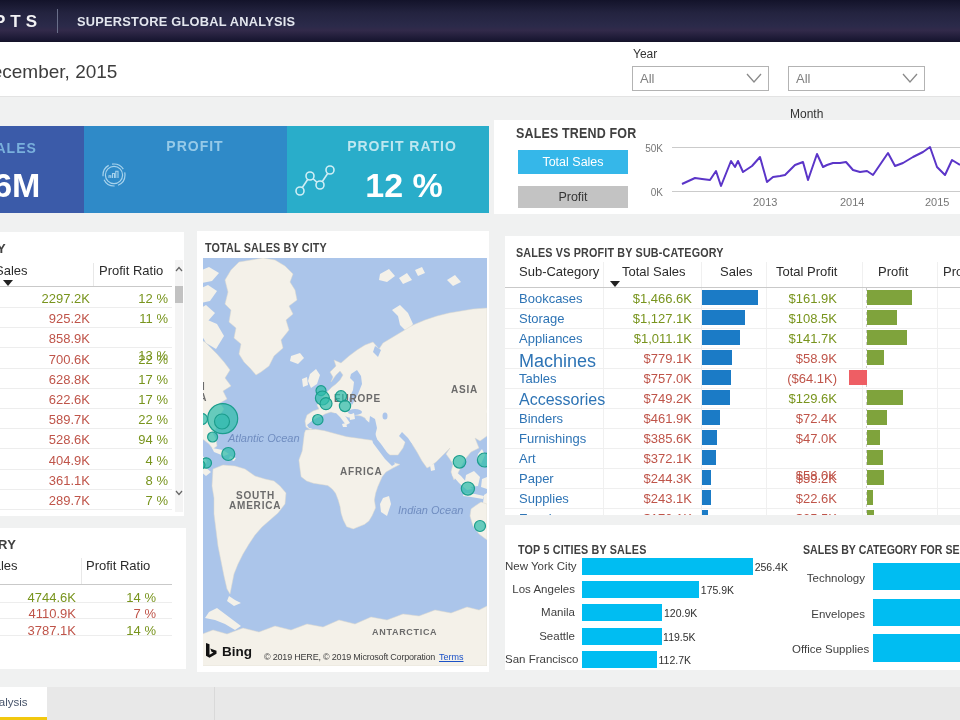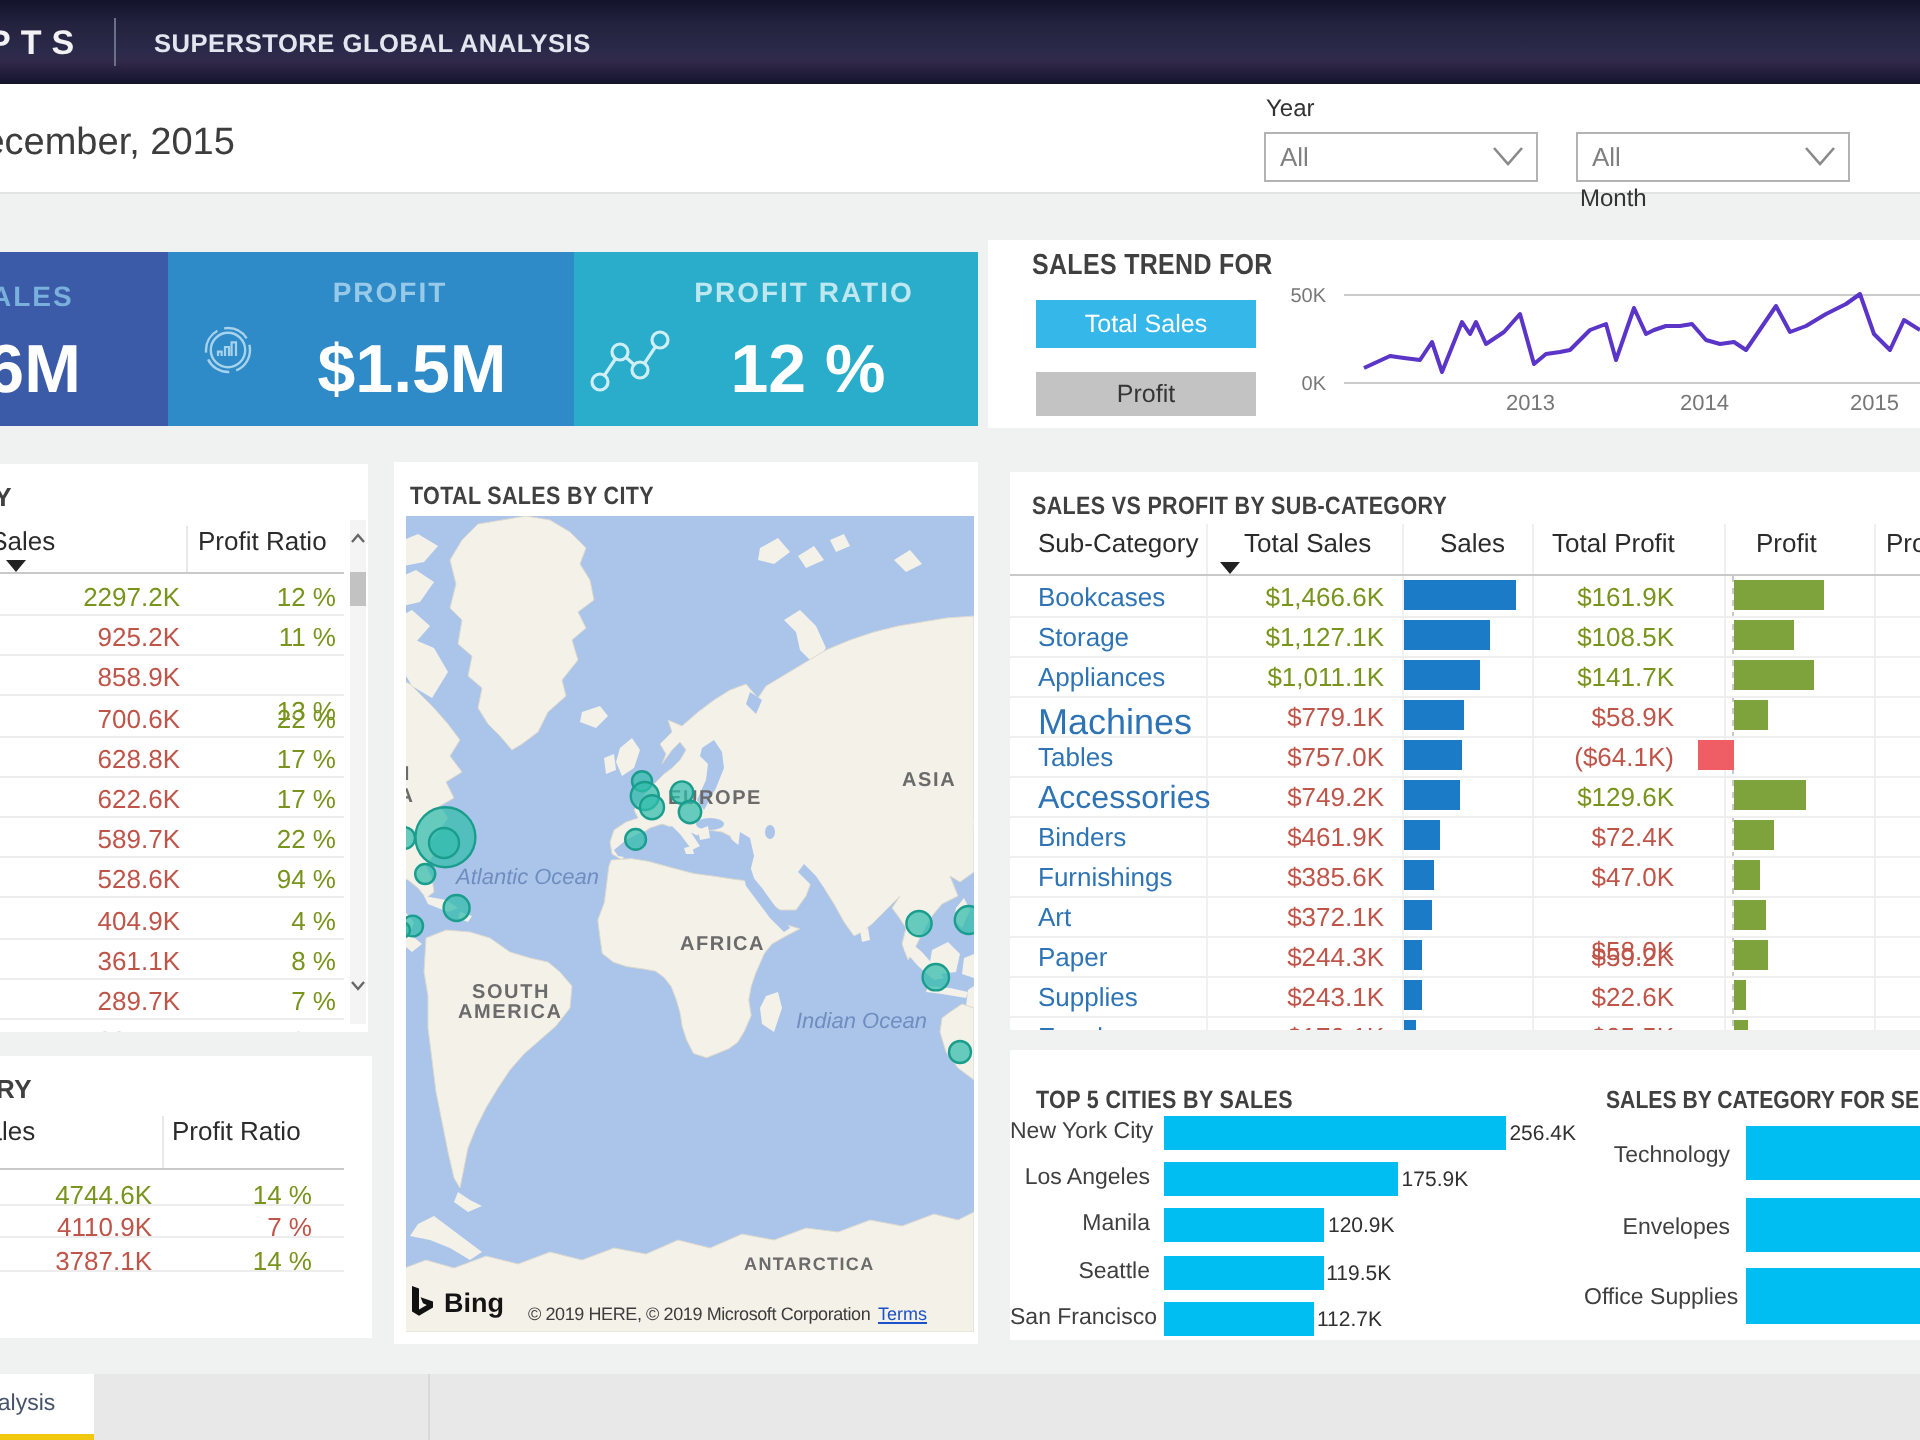--- a/index.html
+++ b/index.html
@@ -19,33 +19,32 @@
 <div class="abs" style="left:57px;top:9px;width:1px;height:24px;background:#6a6f8a;"></div>
 <div class="abs" style="left:77px;top:14px;font-size:12.8px;font-weight:bold;color:#e3e6ee;letter-spacing:.25px;">SUPERSTORE GLOBAL ANALYSIS</div>
 <div class="abs" style="left:0;top:42px;width:960px;height:55px;background:#fff;border-bottom:1px solid #e3e3e3;"></div>
 <div class="abs" style="left:-22px;top:61px;font-size:19px;color:#3d3d3d;white-space:nowrap;">December, 2015</div>
 <div class="abs" style="left:633px;top:47px;font-size:12px;color:#333;">Year</div>
 <div class="abs" style="left:632px;top:66px;width:137px;height:25px;background:#fff;border:1px solid #b3b3b3;"></div>
 <div class="abs" style="left:640px;top:71px;font-size:13px;color:#808080;">All</div>
 <svg class="abs" style="left:746px;top:73px;" width="16" height="11" viewBox="0 0 16 11">
     <polyline points="1,1 8,9 15,1" fill="none" stroke="#8a8a8a" stroke-width="1.3"></polyline>
   </svg>
-<div class="abs" style="left:790px;top:47px;font-size:12px;color:#333;margin-top:45px;">Month</div>
+<div class="abs" style="left:790px;top:62px;font-size:12px;color:#333;margin-top:45px;">Month</div>
 <div class="abs" style="left:788px;top:66px;width:137px;height:25px;background:#fff;border:1px solid #b3b3b3;"></div>
 <div class="abs" style="left:796px;top:71px;font-size:13px;color:#808080;">All</div>
 <svg class="abs" style="left:902px;top:73px;" width="16" height="11" viewBox="0 0 16 11">
     <polyline points="1,1 8,9 15,1" fill="none" stroke="#8a8a8a" stroke-width="1.3"></polyline>
   </svg>
 <div class="abs" style="left:0;top:126px;width:84px;height:87px;background:#3b5ba9;overflow:hidden;">
     <div class="abs" style="left:-62px;top:14px;width:146px;text-align:center;font-size:14px;font-weight:bold;color:#79b0dc;letter-spacing:1px;">SALES</div>
     <div class="abs" style="left:-73px;top:40px;font-size:34px;font-weight:bold;color:#fff;white-space:nowrap;">$12.6M</div>
   </div>
 <div class="abs" style="left:84px;top:126px;width:203px;height:87px;background:#2f8ac8;overflow:hidden;">
     <div class="abs" style="left:51px;top:12px;width:120px;text-align:center;font-size:14px;font-weight:bold;color:#96cae8;letter-spacing:1px;">PROFIT</div>
-    <div class="abs" style="left:54px;top:40px;width:136px;text-align:center;font-size:34px;font-weight:bold;color:#fff;">$1.5M</div>
     <svg class="abs" style="left:18px;top:37px;" width="24" height="24" viewBox="0 0 24 24">
       <circle cx="12" cy="12" r="11" fill="none" stroke="#a6d2ec" stroke-width="1.2" stroke-dasharray="13 3.5"></circle>
       <circle cx="12" cy="12" r="8.6" fill="none" stroke="#a6d2ec" stroke-width="1.2"></circle>
       <path d="M7 15 v-2.2 h1.8 v2.2 M10.5 15 v-4.5 h2 v4.5 M13.8 15 v-6.8 h2.2 v6.8" fill="none" stroke="#a6d2ec" stroke-width="1.1"></path>
     </svg>
   </div>
 <div class="abs" style="left:287px;top:126px;width:202px;height:87px;background:#29adca;overflow:hidden;">
     <div class="abs" style="left:55px;top:12px;width:120px;text-align:center;font-size:14px;font-weight:bold;color:#bfe7f0;letter-spacing:1px;">PROFIT RATIO</div>
     <div class="abs" style="left:57px;top:40px;width:120px;text-align:center;font-size:34px;font-weight:bold;color:#fff;">12 %</div>
     <svg class="abs" style="left:6px;top:34px;" width="44" height="38" viewBox="0 0 44 38">

